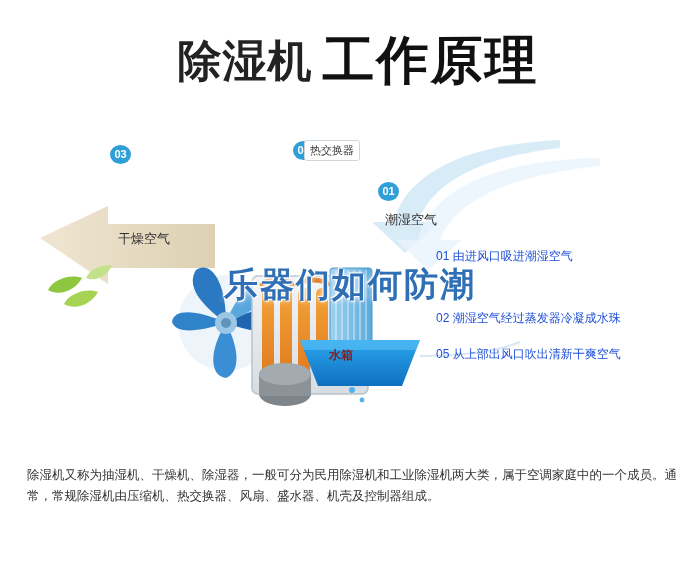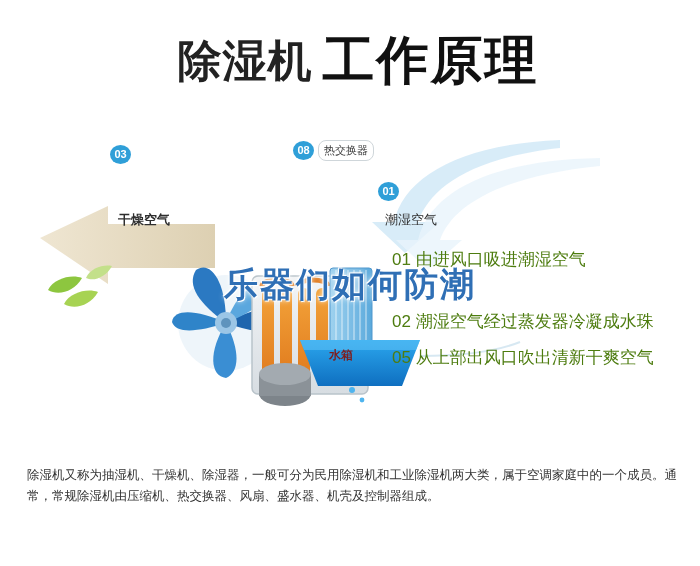--- a/index.html
+++ b/index.html
@@ -82,23 +82,24 @@
     white-space: nowrap;
   }
   .lbl {
     position: absolute;
     font-size: 13px;
     color: #2e2e2e;
     white-space: nowrap;
   }
   .step-line {
     position: absolute;
-    font-size: 17px;
-    color: #4d7c0f;
-    white-space: nowrap;
+    font-size: 12px;
+    color: #1d4ed8;
+    white-space: nowrap;
+    margin-left: 44px;
   }
   .tank-label {
     position: absolute;
     font-size: 12px;
     color: #7f1d1d;
     font-weight: bold;
     white-space: nowrap;
   }
 
   
@@ -233,23 +234,23 @@
         <circle cx="362" cy="282" r="2.4" fill="#4fb4ee"></circle>
       </g>
 
       <path d="M420 238 C 470 238, 500 232, 520 224" stroke="#bcd9ea" stroke-width="2" fill="none" opacity="0.6"></path>
     </svg>
 
     <div class="badge" style="left:110px; top:27px;">03</div>
     <div class="badge" style="left:293px; top:23px;">08</div>
     <div class="badge" style="left:378px; top:64px;text-align:center;">01</div>
 
-    <div class="tag-box" style="left:318px; top:22px;border-radius:8px;">热交换器</div>
-
-    <div class="lbl" style="left:118px; top:93px;font-weight:bold;">干燥空气</div>
+    <div class="tag-box" style="left:304px; top:22px;">热交换器</div>
+
+    <div class="lbl" style="left:118px; top:112px;">干燥空气</div>
     <div class="lbl" style="left:385px; top:93px;">潮湿空气</div>
     <div class="tank-label" style="left:329px; top:229px;">水箱</div>
 
     <div class="step-line" style="left:392px; top:130px;">01 由进风口吸进潮湿空气</div>
     <div class="step-line" style="left:392px; top:192px;">02 潮湿空气经过蒸发器冷凝成水珠</div>
     <div class="step-line" style="left:392px; top:228px;">05 从上部出风口吹出清新干爽空气</div>
   </div>
 
   <div class="watermark">乐器们如何防潮</div>
 

